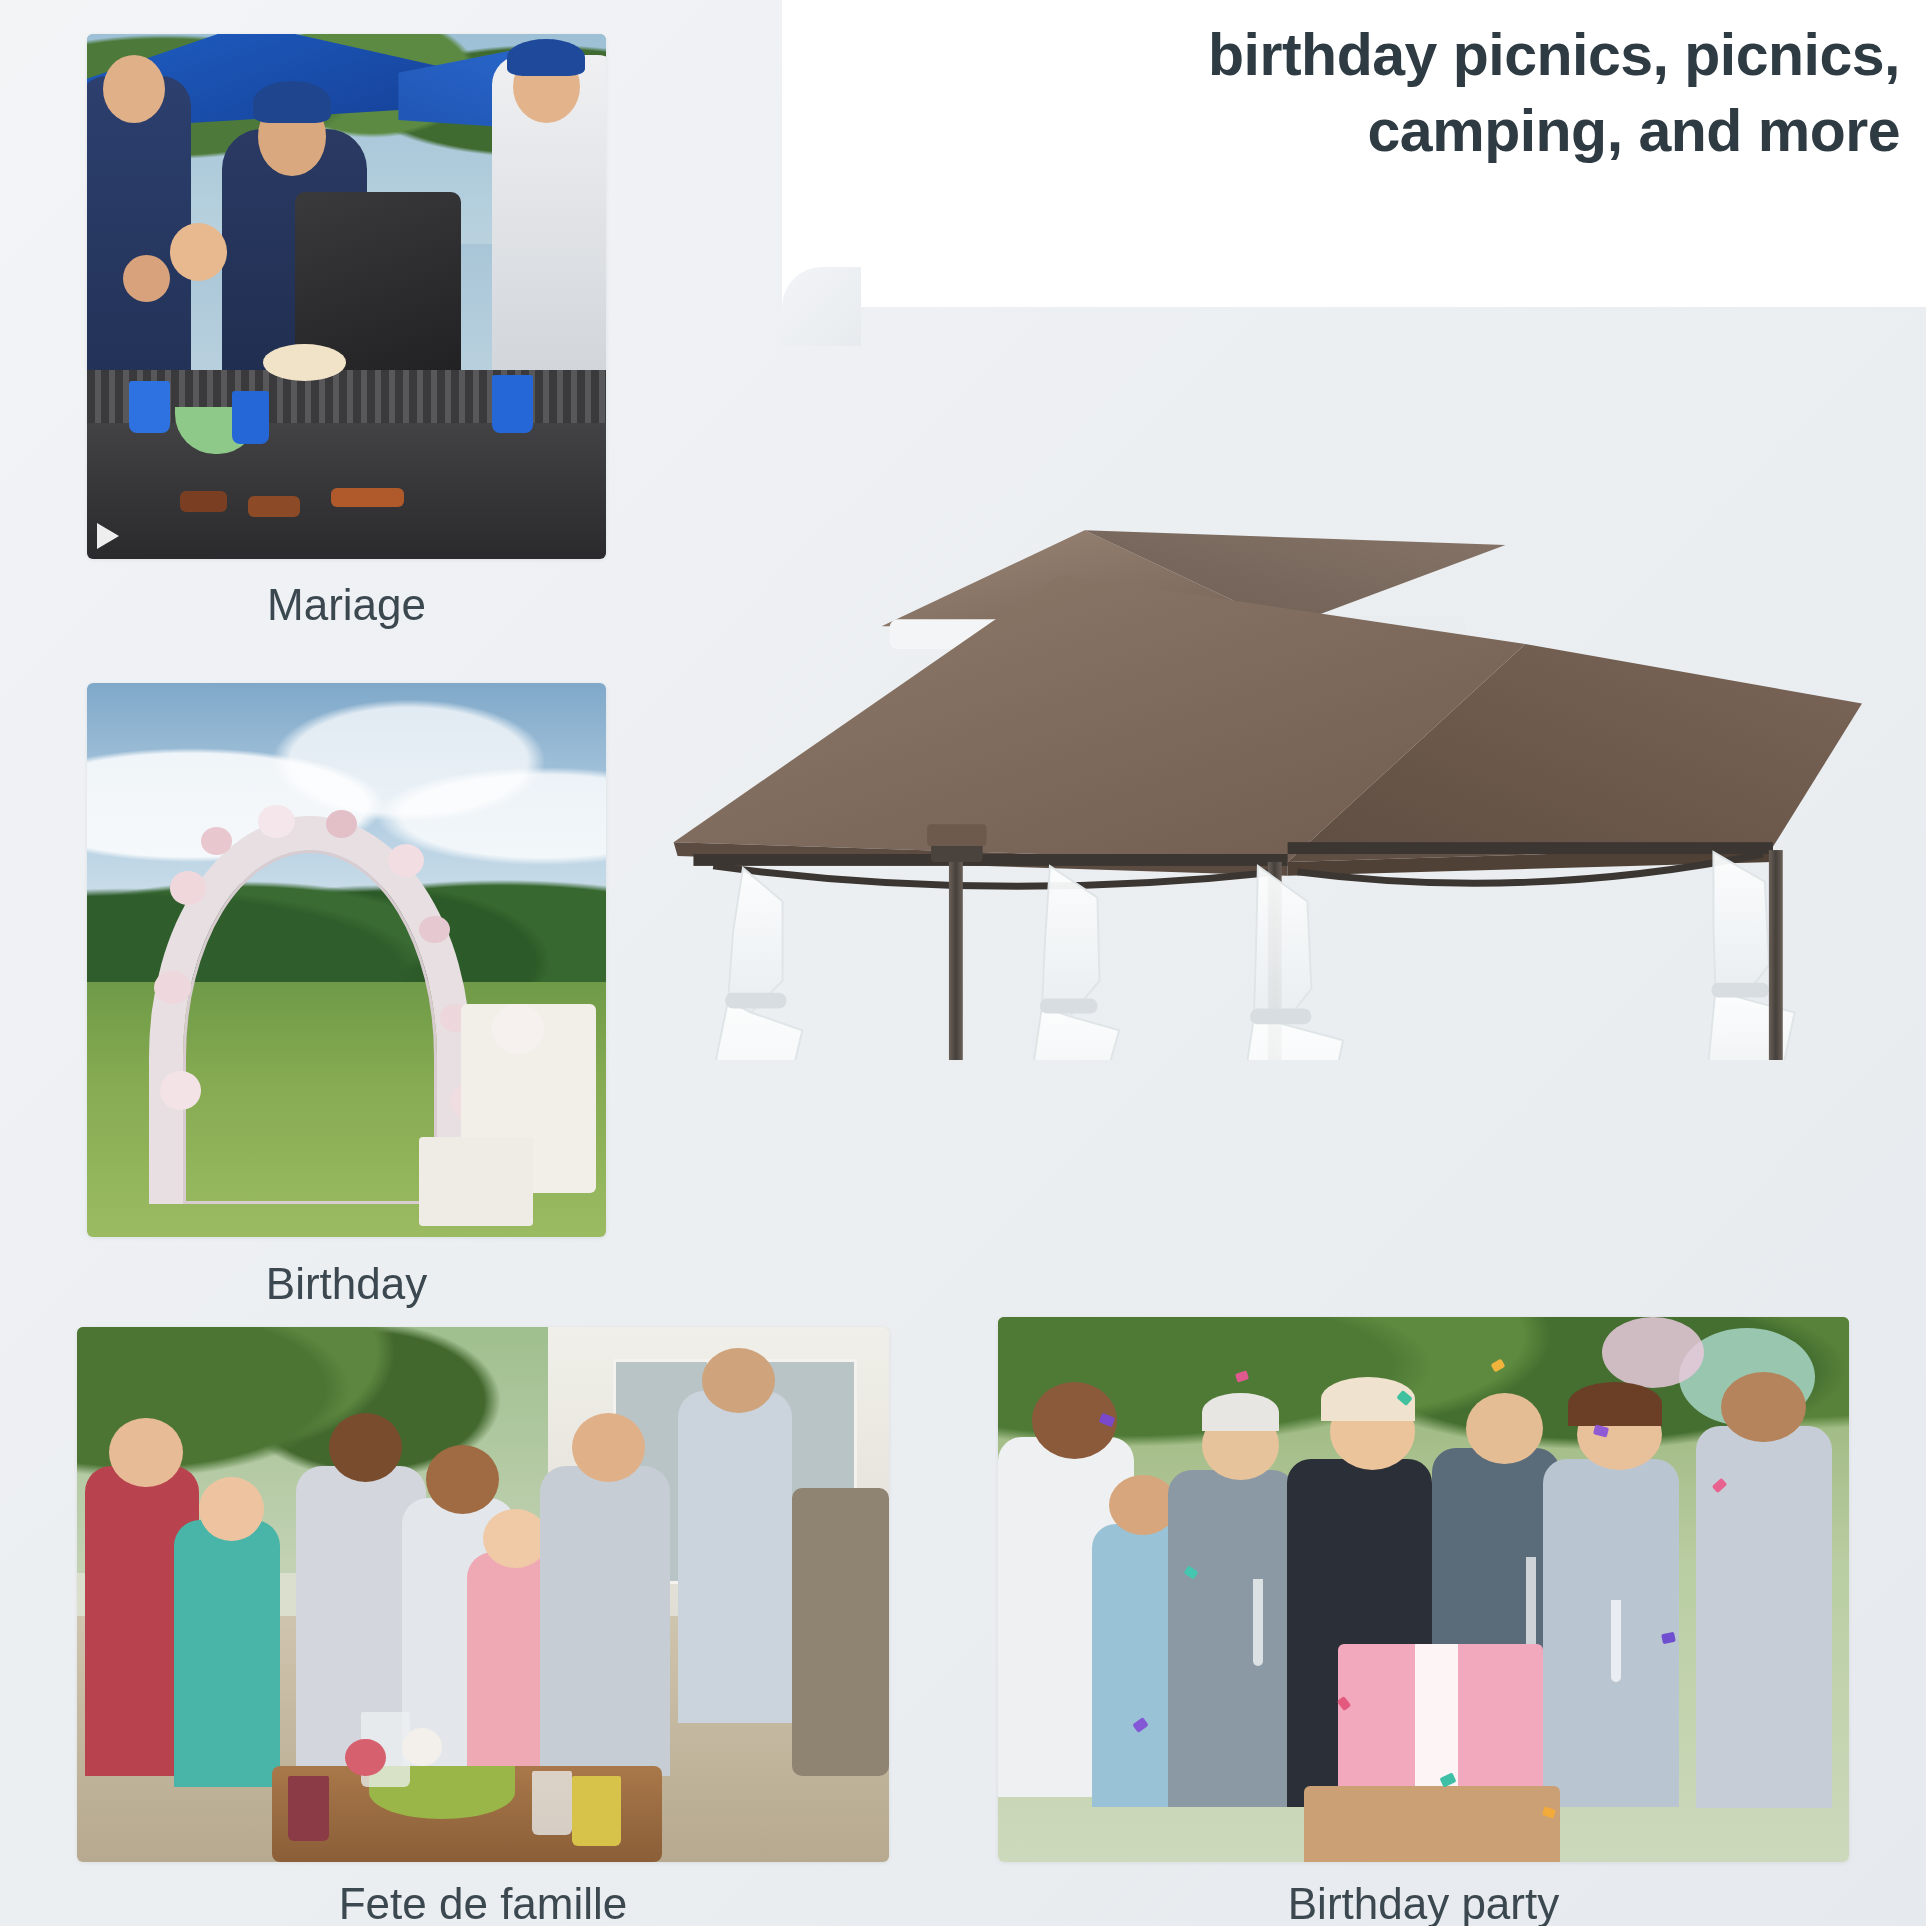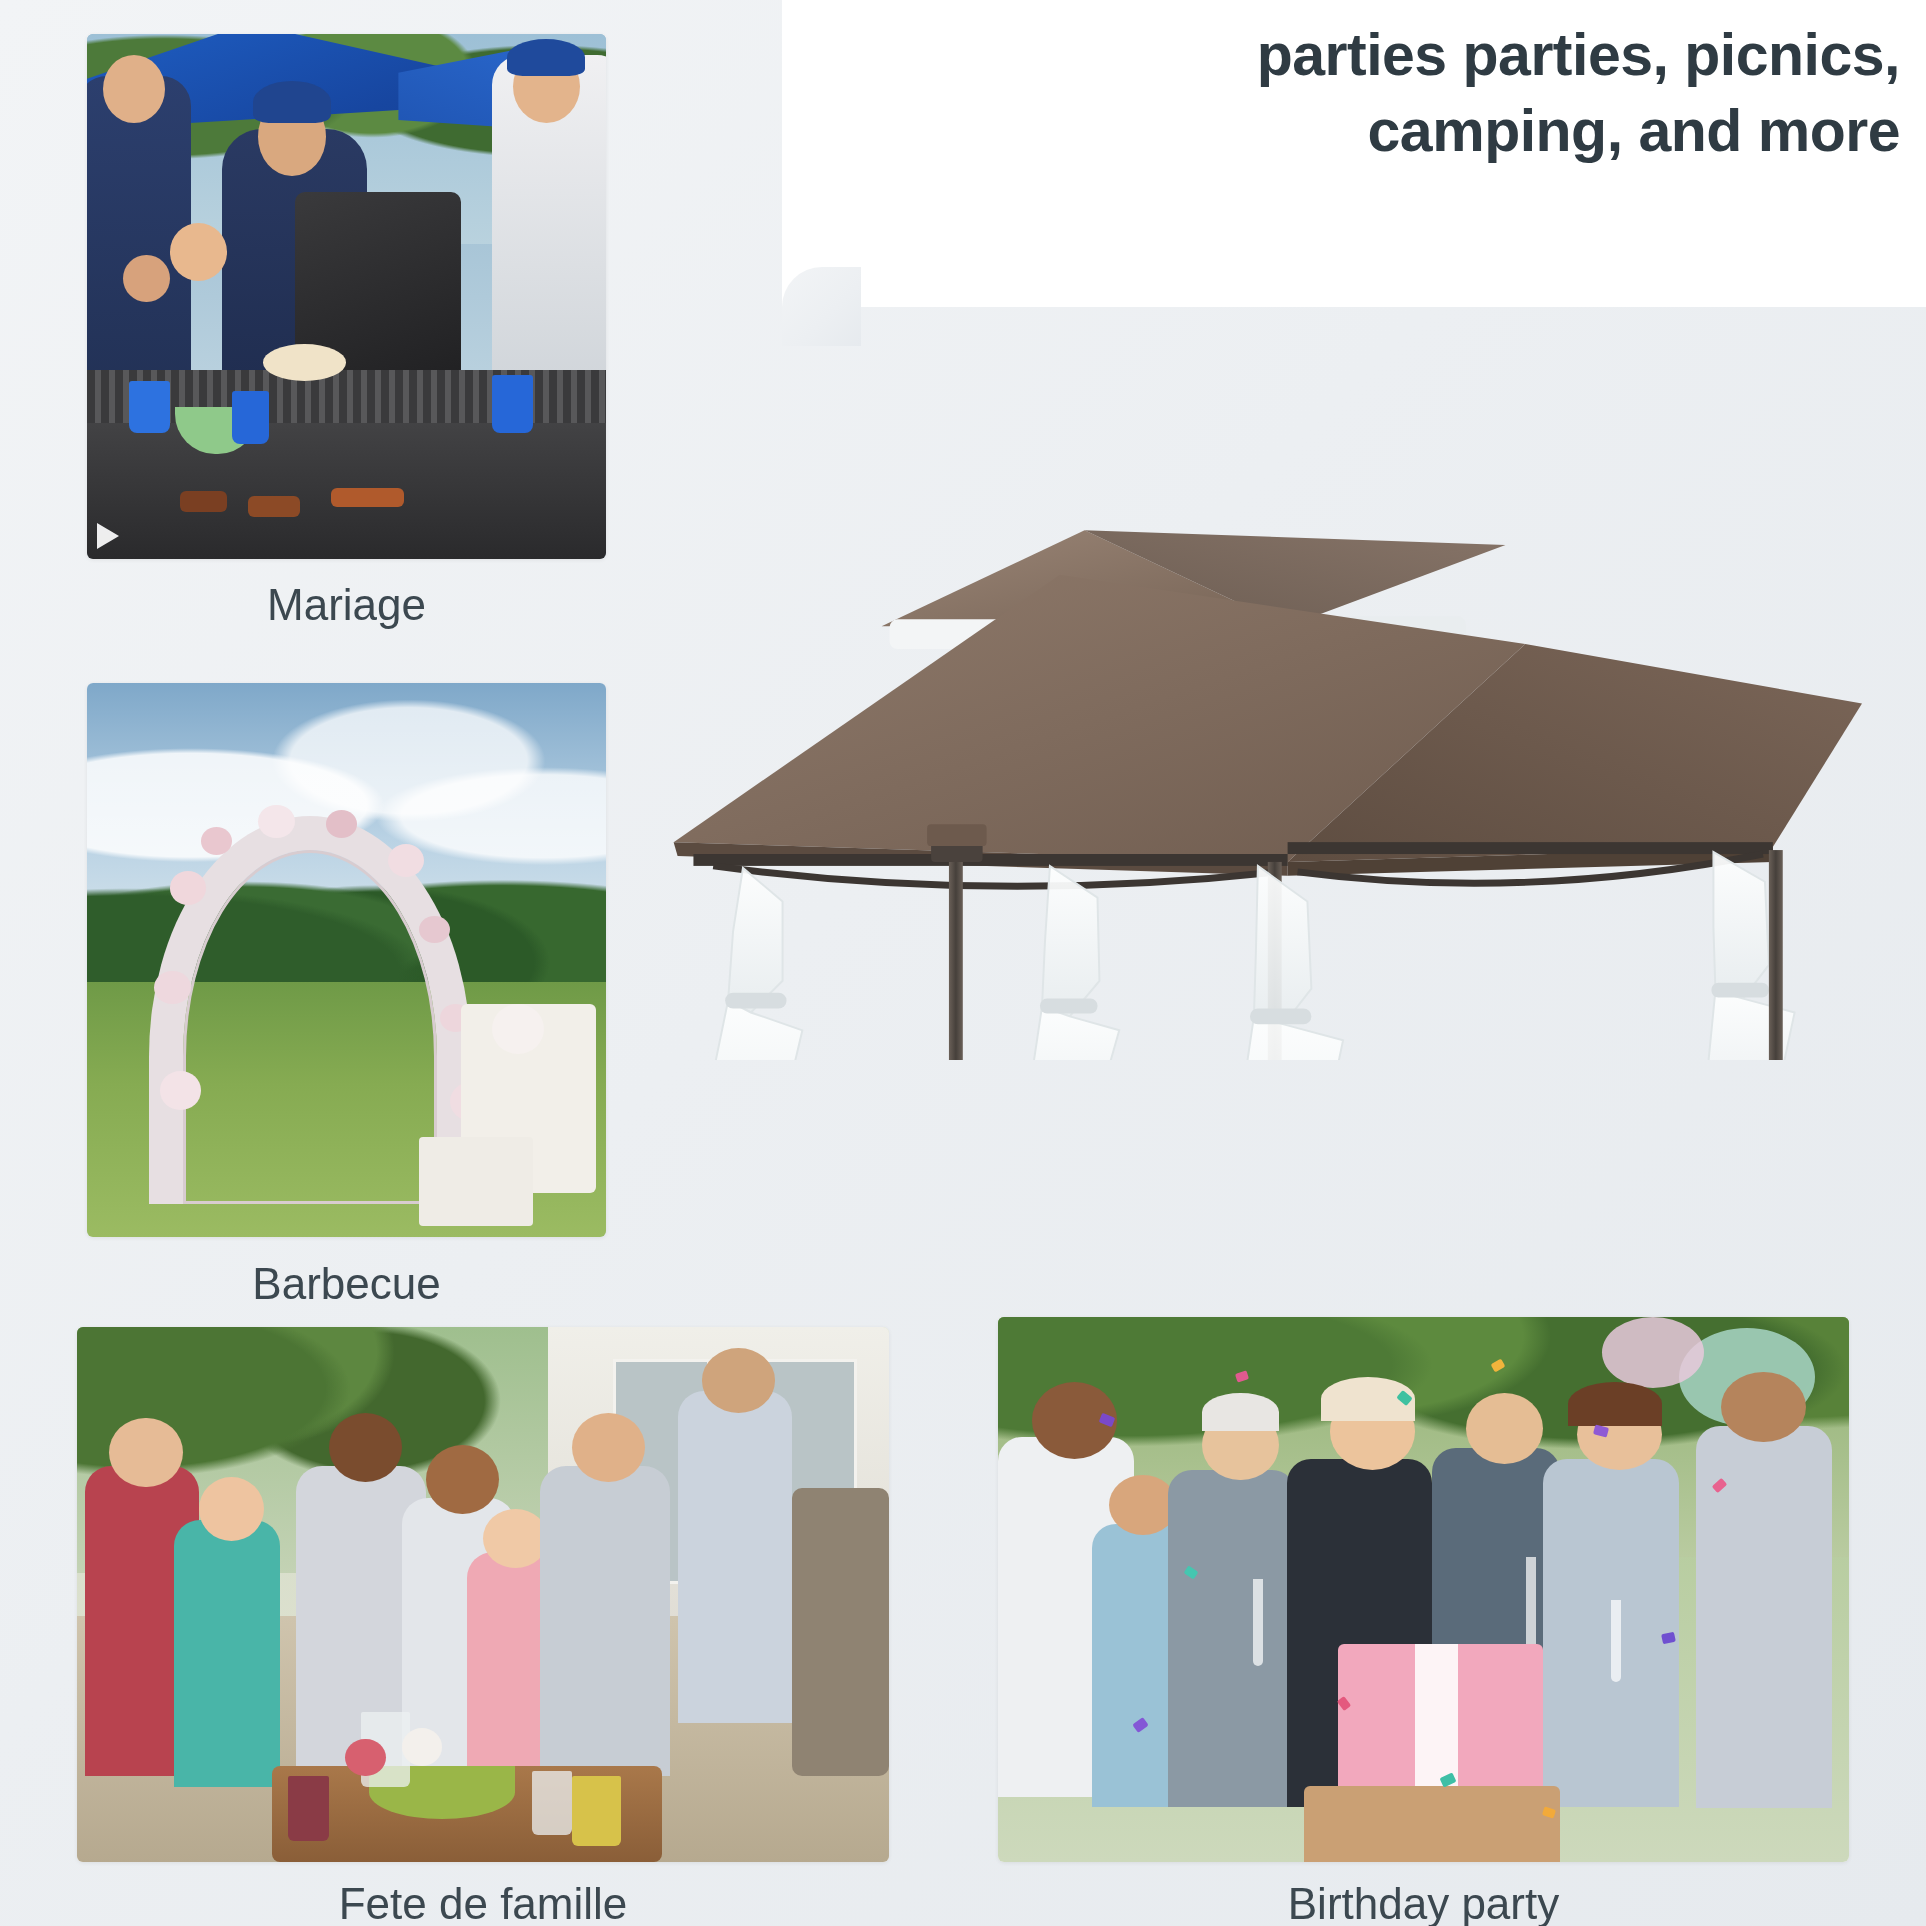--- a/index.html
+++ b/index.html
@@ -211,21 +211,21 @@
   .gz-svg { width: 100%; height: 100%; display: block; }
 </style>
 </head>
 <body>
 
 <div class="header-panel"></div>
 <div class="header-corner-left"></div>
 <div class="header-notch"></div>
 
 <div class="headline">
-  <div>parties parties, picnics,</div>
+  <div>birthday picnics, picnics,</div>
   <div>camping, and more</div>
 </div>
 
 <div class="thumb-frame" id="card-barbecue">
   <div class="thumb-img">
     <div class="bbq-sky"></div>
     <div class="bbq-tree"></div>
     <div class="bbq-canopy"></div>
     <div class="bbq-canopy2"></div>
     <div class="bbq-person-l"></div>
@@ -271,21 +271,21 @@
     <div class="mar-flower" style="left:64%;top:42%;width:6%;height:5%;background:#e6c8d0;"></div>
     <div class="mar-flower" style="left:13%;top:52%;width:7%;height:6%;background:#eed8de;"></div>
     <div class="mar-flower" style="left:68%;top:58%;width:6%;height:5%;background:#edd6dc;"></div>
     <div class="mar-flower" style="left:14%;top:70%;width:8%;height:7%;background:#f3e3e7;"></div>
     <div class="mar-flower" style="left:70%;top:72%;width:8%;height:7%;background:#f0dde2;"></div>
     <div class="mar-chair"></div>
     <div class="mar-chair2"></div>
     <div class="mar-flower" style="left:78%;top:58%;width:10%;height:9%;background:#f6f1ef;"></div>
   </div>
 </div>
-<div class="caption" style="left:87px; top:1259px; width:519px;">Barbecue</div>
+<div class="caption" style="left:87px; top:1259px; width:519px;">Birthday</div>
 
 <div class="thumb-frame" id="card-family">
   <div class="thumb-img">
     <div class="fam-bg"></div>
     <div class="fam-foliage"></div>
     <div class="fam-house"></div>
     <div class="fam-window" style="right:4%;top:6%;width:14%;height:44%;"></div>
     <div class="fam-window" style="right:22%;top:6%;width:12%;height:42%;"></div>
     <div class="fam-sofa"></div>
     <div class="fam-p" style="left:1%;top:26%;width:14%;height:58%;background:#b8434f;"></div>

